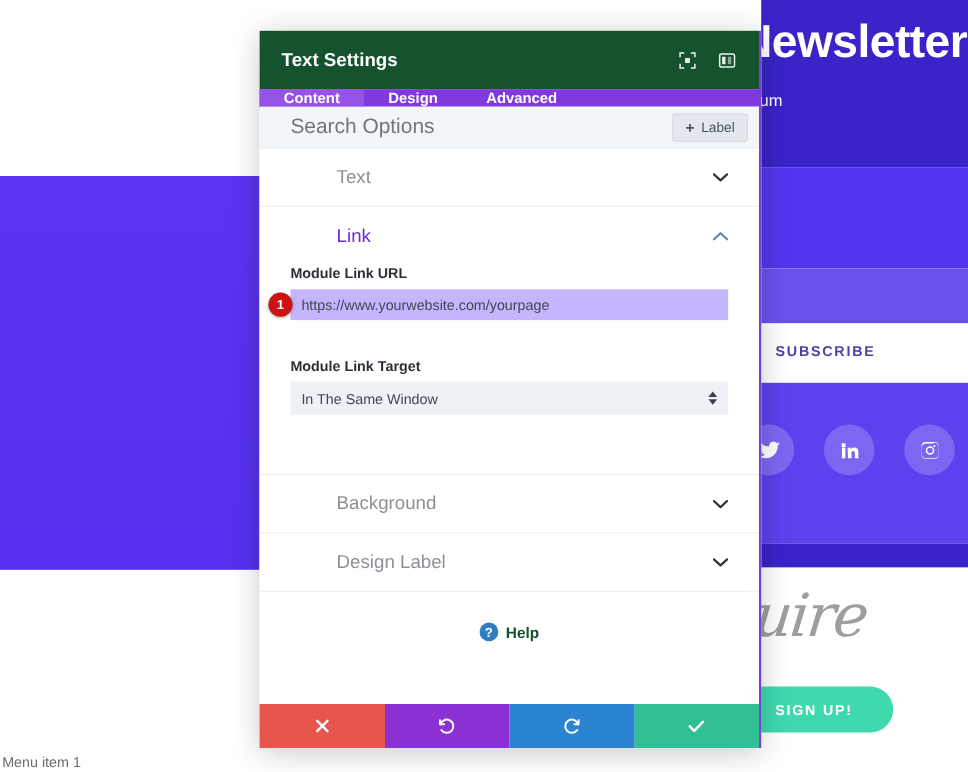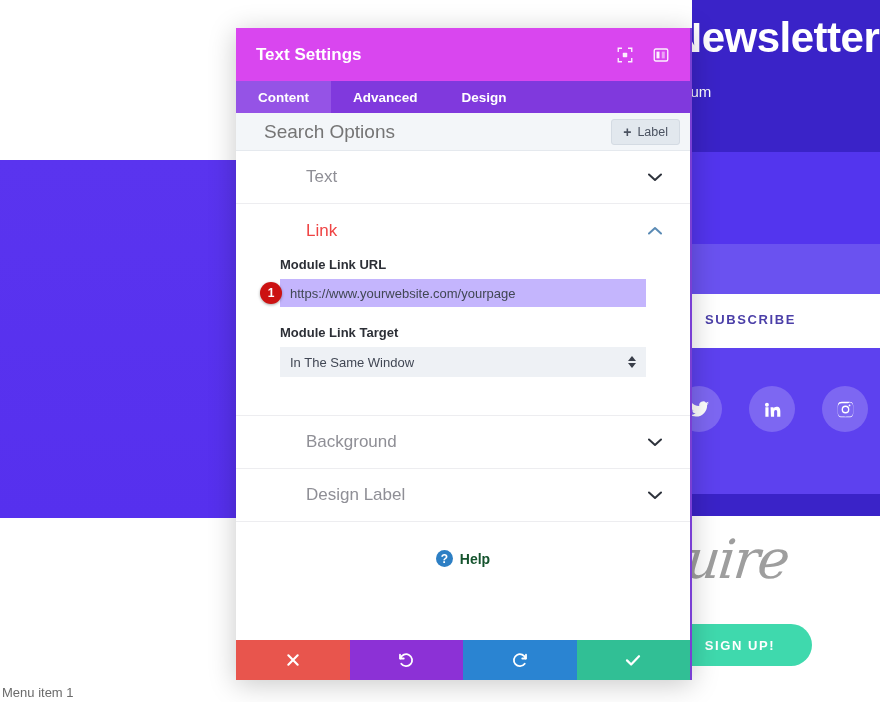--- a/index.html
+++ b/index.html
@@ -73,32 +73,32 @@
 
   
   #modal {
     position: absolute; left: 236px; top: 28px; width: 456px; height: 652px;
     background: #ffffff;
     box-shadow: 0 4px 26px rgba(0,0,0,0.22);
     display: flex; flex-direction: column;
     border-right: 2px solid #7a3fd4;
   }
   .m-header {
-    height: 53px; background: #d946ef;
+    height: 53px; background: #14532d;
     display: flex; align-items: center; padding: 0 20px;
     flex: 0 0 auto;
     justify-content: space-between;
   }
   .m-title { color: #ffffff; font-size: 17px; font-weight: bold; flex: 1; }
   .m-hicons { display: flex; gap: 18px; align-items: center; }
   .m-hicon { width: 18px; height: 18px; opacity: .92; cursor: pointer; }
   .m-hicon svg { display: block; }
 
   .m-tabs {
-    height: 32px; background: #8039dd; display: flex; flex: 0 0 auto;
+    height: 16px; background: #8039dd; display: flex; flex: 0 0 auto;
   }
   .m-tab {
     padding: 0 22px; display: flex; align-items: center;
     color: #ffffff; font-size: 13.5px; font-weight: bold; cursor: pointer;
   }
   .m-tab.active { background: #9553e6; }
 
   .m-search {
     height: 38px; background: #f3f6f9; border-bottom: 1px solid #e5e9ee;
     display: flex; align-items: center; padding: 0 0 0 28px; flex: 0 0 auto;
@@ -115,28 +115,28 @@
   }
   .m-filter .plus { font-size: 14px; font-weight: bold; line-height: 1; }
 
   .m-body { flex: 1; overflow: hidden; background: #ffffff; }
 
   .toggle-row {
     height: 53px; display: flex; align-items: center;
     padding: 0 28px; border-bottom: 1px solid #ededf0; cursor: pointer;
   }
   .toggle-title { flex: 1; font-size: 17px; color: #8f8f96; font-weight: normal; margin-left: 42px; }
-  .toggle-title.open { color: #ef4444; }
+  .toggle-title.open { color: #6d28d9; }
   .chev { width: 14px; height: 9px; }
   .chev svg { display: block; }
 
   .section-open { border-bottom: 1px solid #ededf0; padding-bottom: 20px; }
   .section-open .toggle-row { border-bottom: 0; }
 
-  .field { padding: 0 44px; margin-bottom: 18px; }
+  .field { padding: 0 28px; margin-bottom: 34px; }
   .field-label {
     font-size: 13px; color: #2c2f36; font-weight: bold; margin-bottom: 7px;
   }
   .input-wrap { position: relative; }
   .text-input {
     width: 100%; height: 28px; background: #c4b5fd; border: 0; outline: none;
     padding: 0 10px; font-family: "Liberation Sans", sans-serif;
     font-size: 13px; color: #414754;
   }
   .badge-1 {
@@ -250,22 +250,22 @@
           <rect x="3" y="4" width="18" height="16" rx="2"></rect>
           <rect x="6" y="7.5" width="4" height="9" fill="#ffffff" stroke="none"></rect>
           <rect x="13" y="7.5" width="4" height="9" fill="#ffffff" stroke="none" opacity="0.55"></rect>
         </svg>
       </div>
     </div>
   </div>
 
   <div class="m-tabs">
     <div class="m-tab active">Content</div>
+    <div class="m-tab">Design</div>
     <div class="m-tab">Advanced</div>
-    <div class="m-tab">Design</div>
   </div>
 
   <div class="m-search">
     <input class="m-search-input" type="text" placeholder="Search Options" style="">
     <div class="m-filter">
       <span class="plus">+</span>
       <span>Label</span>
     </div>
   </div>
 

